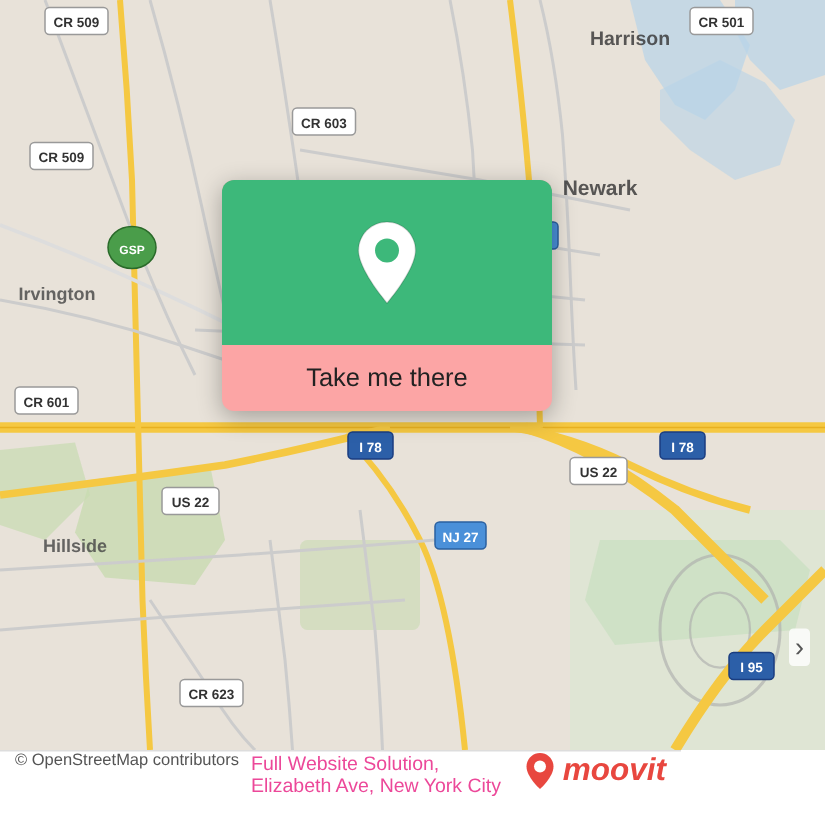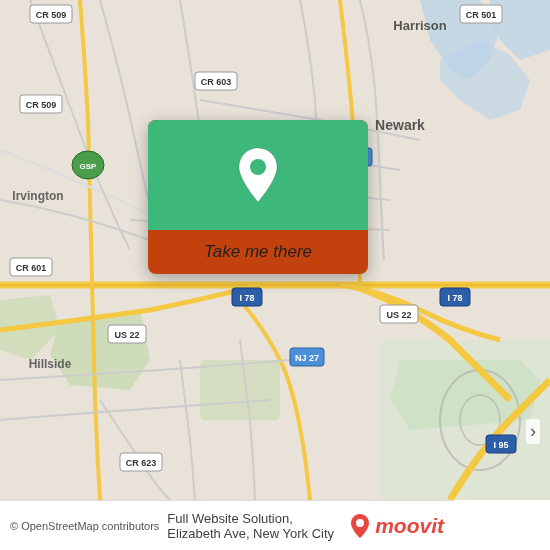--- a/index.html
+++ b/index.html
@@ -26,28 +26,27 @@
       position: absolute;
       top: 0; left: 0;
     }
 
     
     #popup-card {
       position: absolute;
       top: 120px;
       left: 148px;
       width: 220px;
-      background: #c2410c;
+      background: #fca5a5;
       border-radius: 8px;
       box-shadow: 0 4px 16px rgba(0,0,0,0.3);
       overflow: hidden;
       display: flex;
       flex-direction: column;
       align-items: center;
-      font-style: italic;
     }
 
     #popup-green-area {
       width: 100%;
       background: #3db87a;
       height: 110px;
       display: flex;
       align-items: center;
       justify-content: center;
       position: relative;
@@ -67,33 +66,33 @@
       width: 100%;
     }
 
     
     #bottom-bar {
       width: 454px;
       height: 50px;
       background: white;
       border-top: 1px solid #ddd;
       display: flex;
-      align-items: center;
+      align-items: flex-start;
       padding: 0 10px;
       gap: 8px;
     }
 
     #copyright-text {
       font-size: 11px;
       color: #555;
     }
 
     #bottom-address {
       font-size: 13px;
-      color: #404040;
+      color: #ec4899;
       flex: 1;
     }
 
     #moovit-logo {
       display: flex;
       align-items: center;
       gap: 4px;
     }
 
     #moovit-pin {

